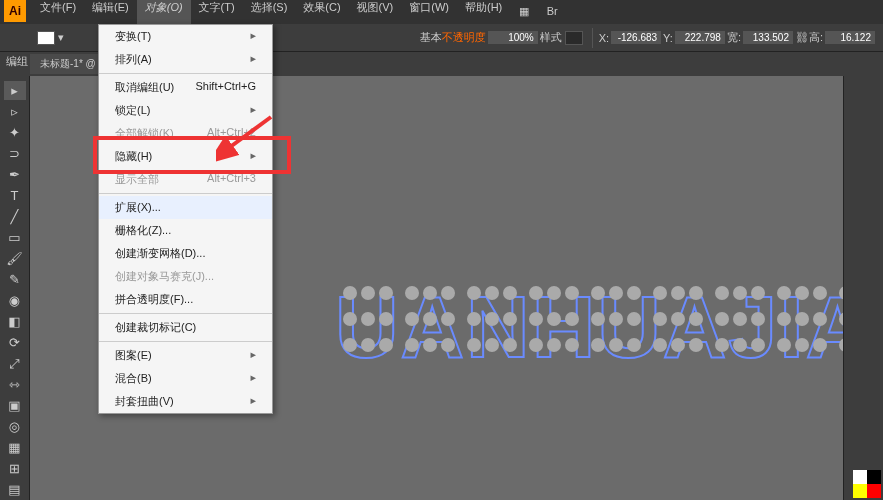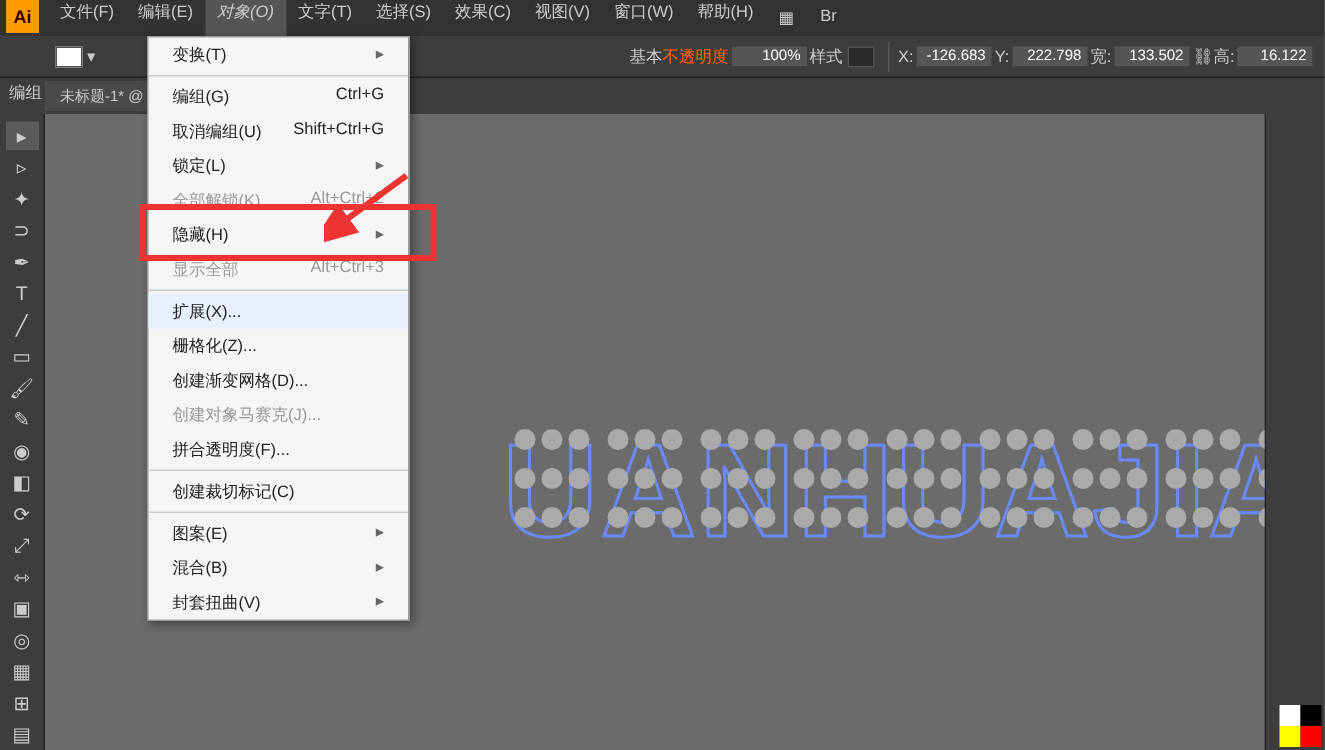--- a/index.html
+++ b/index.html
@@ -200,25 +200,24 @@
 
   </div>
 
   <div class="side-panels"></div>
 </div>
 
 <div class="dropdown" id="dropdown">
     <div class="item has-arrow">
       <span>变换(T)</span>
     </div>
-    <div class="divider"></div>
-    <div class="item">
-      <span>编组(G)</span>
-      <span>Ctrl+G</span>
-    </div>
+    <div class="item has-arrow">
+      <span>排列(A)</span>
+    </div>
+    <div class="divider"></div>
     <div class="item">
       <span>取消编组(U)</span>
       <span>Shift+Ctrl+G</span>
     </div>
     <div class="item has-arrow">
       <span>锁定(L)</span>
     </div>
     <div class="item disabled">
       <span>全部解锁(K)</span>
       <span>Alt+Ctrl+2</span>

